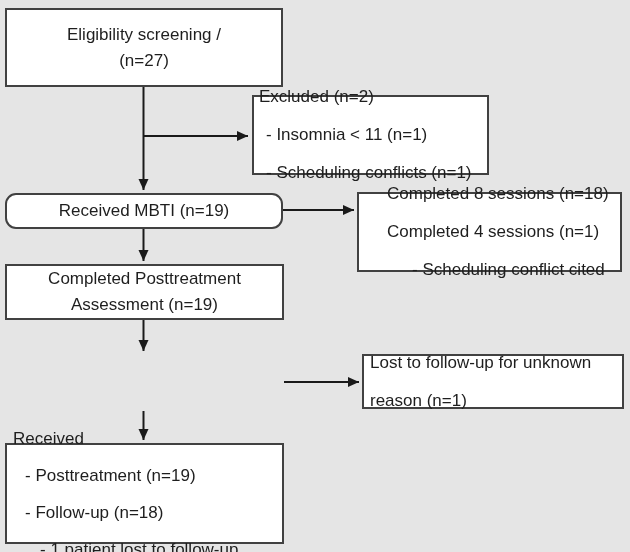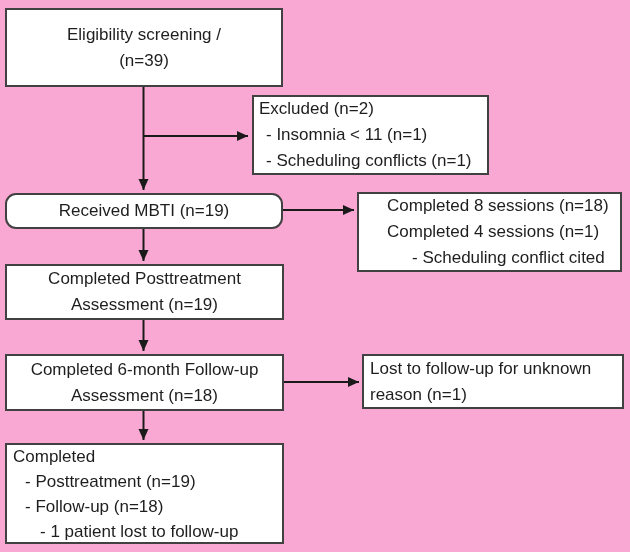--- a/index.html
+++ b/index.html
@@ -4,21 +4,21 @@
 <style>
   html, body {
     margin: 0;
     padding: 0;
     background: #ffffff;
   }
   .canvas {
     position: relative;
     width: 630px;
     height: 552px;
-    background: #f9a8d4;
+    background: #e5e5e5;
     font-family: "Liberation Sans", sans-serif;
     color: #1e1e1e;
     overflow: hidden;
   }
   svg.arrows {
     position: absolute;
     left: 0;
     top: 0;
     pointer-events: none;
   }
@@ -33,20 +33,21 @@
     flex-direction: column;
     justify-content: center;
   }
   .node.center {
     text-align: center;
     align-items: center;
   }
   .node.left {
     align-items: flex-start;
     text-align: left;
+    gap: 12px;
   }
   .line { display: block; white-space: nowrap; }
 
   
   #box-eligibility   { left: 5px;   top: 8px;   width: 278px; height: 79px; }
   #box-excluded      { left: 252px; top: 95px;  width: 237px; height: 80px; padding-left: 5px; }
   #box-received-mbti { left: 5px;   top: 193px; width: 278px; height: 36px; border-radius: 11px; }
   #box-sessions      { left: 357px; top: 192px; width: 265px; height: 80px; padding-left: 28px; }
   #box-posttreatment { left: 5px;   top: 264px; width: 279px; height: 56px; }
   #box-followup      { left: 5px;   top: 354px; width: 279px; height: 57px; }
@@ -74,21 +75,21 @@
     <line x1="143.5" y1="136" x2="248" y2="136" stroke="#1a1a1a" stroke-width="2" marker-end="url(#ah)"></line>
     <line x1="283" y1="210" x2="354" y2="210" stroke="#1a1a1a" stroke-width="2" marker-end="url(#ah)"></line>
     <line x1="143.5" y1="229" x2="143.5" y2="261" stroke="#1a1a1a" stroke-width="2" marker-end="url(#ah)"></line>
     <line x1="143.5" y1="320" x2="143.5" y2="351" stroke="#1a1a1a" stroke-width="2" marker-end="url(#ah)"></line>
     <line x1="284" y1="382" x2="359" y2="382" stroke="#1a1a1a" stroke-width="2" marker-end="url(#ah)"></line>
     <line x1="143.5" y1="411" x2="143.5" y2="440" stroke="#1a1a1a" stroke-width="2" marker-end="url(#ah)"></line>
   </svg>
 
   <div class="node center" id="box-eligibility">
     <span class="line">Eligibility screening /</span>
-    <span class="line">(n=39)</span>
+    <span class="line">(n=27)</span>
   </div>
 
   <div class="node left" id="box-excluded">
     <span class="line">Excluded (n=2)</span>
     <span class="line ind-a">- Insomnia &lt; 11 (n=1)</span>
     <span class="line ind-a">- Scheduling conflicts (n=1)</span>
   </div>
 
   <div class="node center" id="box-received-mbti">
     <span class="line">Received MBTI (n=19)</span>
@@ -98,30 +99,26 @@
     <span class="line">Completed 8 sessions (n=18)</span>
     <span class="line">Completed 4 sessions (n=1)</span>
     <span class="line ind-b">- Scheduling conflict cited</span>
   </div>
 
   <div class="node center" id="box-posttreatment">
     <span class="line">Completed Posttreatment</span>
     <span class="line">Assessment (n=19)</span>
   </div>
 
-  <div class="node center" id="box-followup">
-    <span class="line">Completed 6-month Follow-up</span>
-    <span class="line">Assessment (n=18)</span>
-  </div>
 
   <div class="node left" id="box-lost">
     <span class="line">Lost to follow-up for unknown</span>
     <span class="line">reason (n=1)</span>
   </div>
 
   <div class="node left" id="box-analyzed">
-    <span class="line">Completed</span>
+    <span class="line">Received</span>
     <span class="line ind-c">- Posttreatment (n=19)</span>
     <span class="line ind-c">- Follow-up (n=18)</span>
     <span class="line ind-d">- 1 patient lost to follow-up</span>
   </div>
 
 </div>
 
 </body></html>

